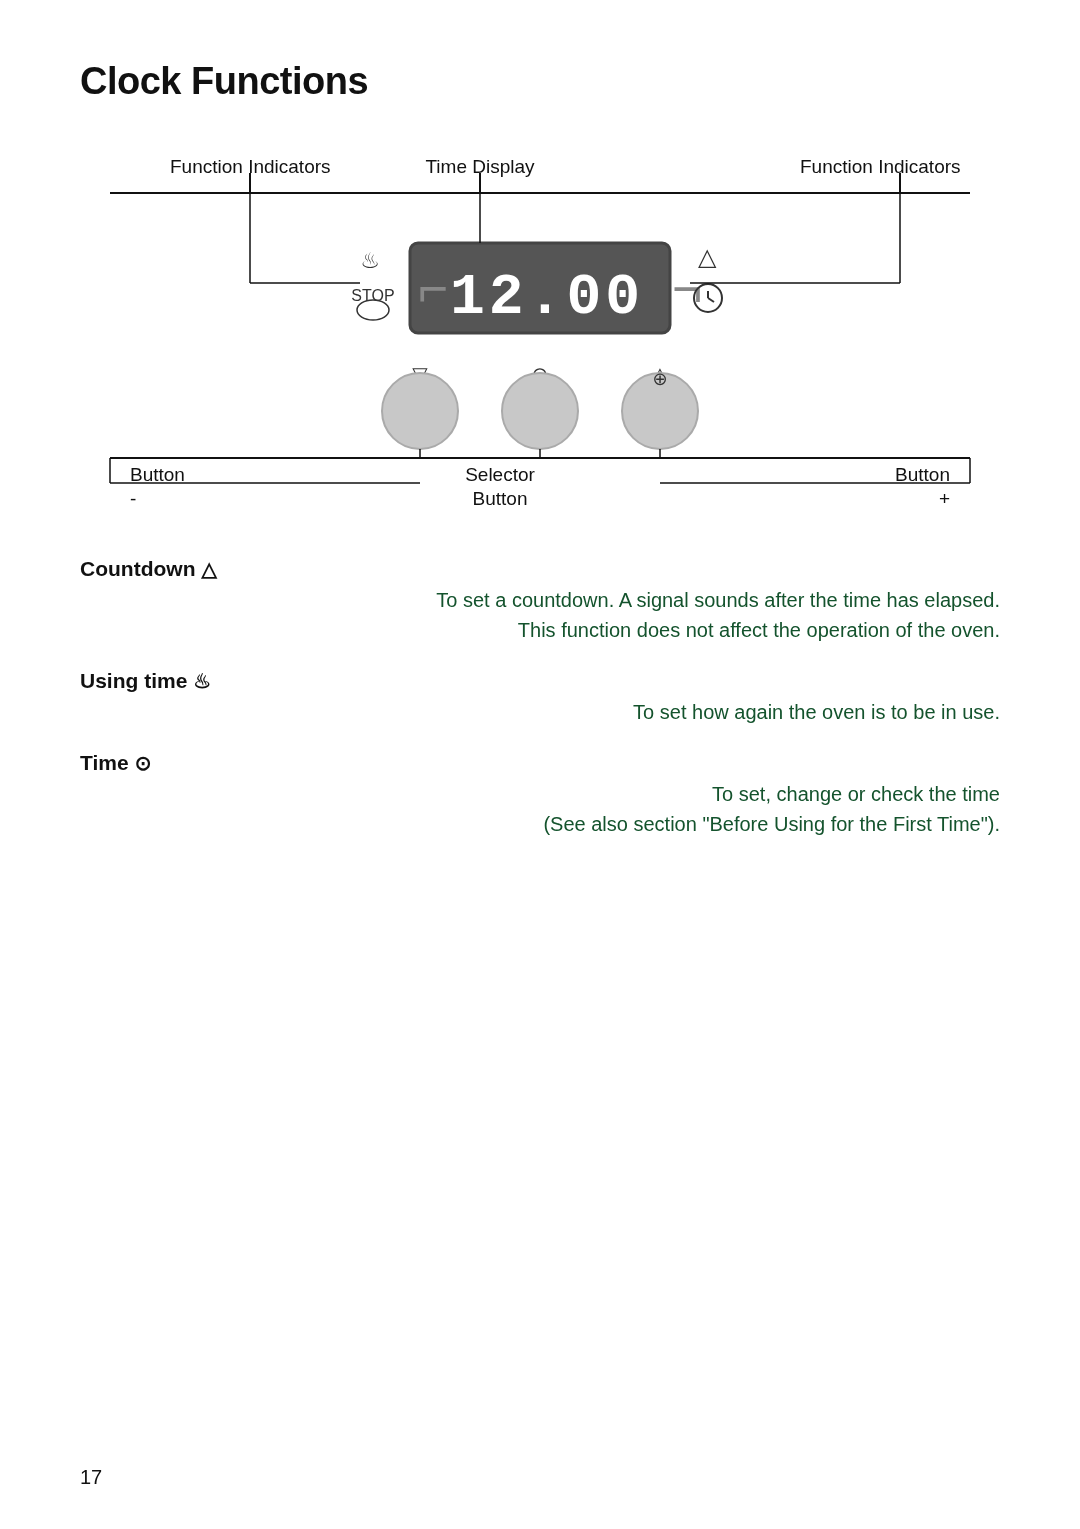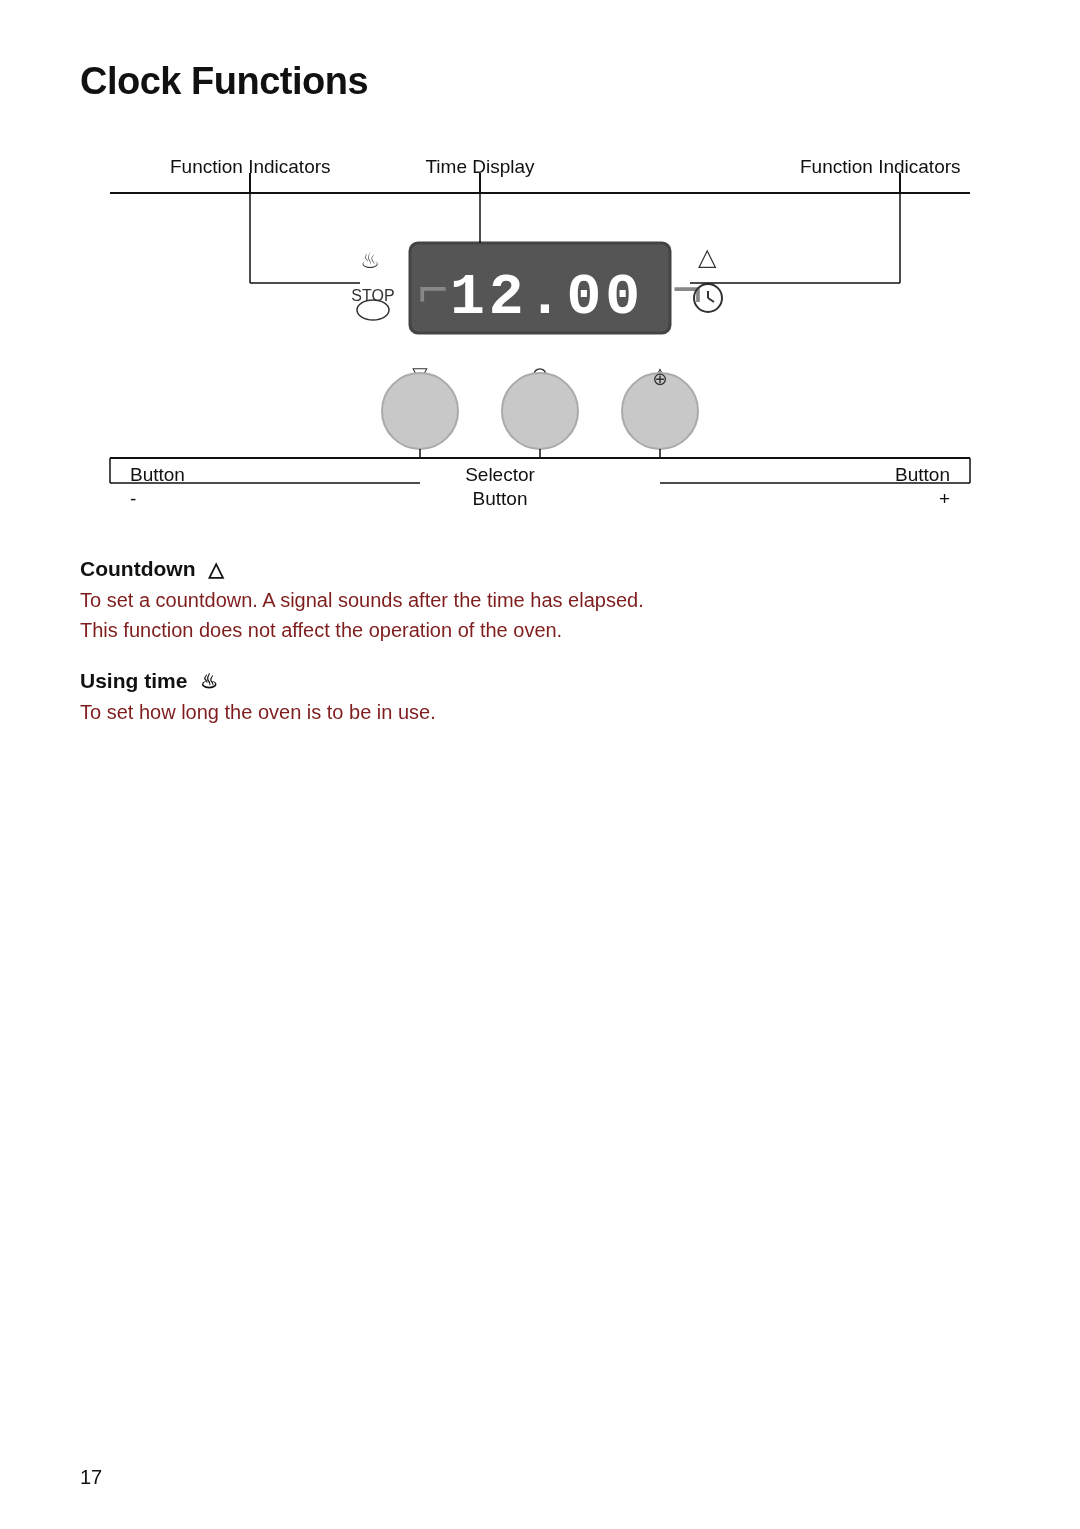--- a/index.html
+++ b/index.html
@@ -34,31 +34,32 @@
     .desc-item {
       margin-bottom: 24px;
     }
 
     .desc-title {
       font-size: 21px;
       font-weight: 700;
       margin-bottom: 4px;
       display: flex;
       align-items: center;
-      gap: 13px;
+      gap: 6px;
     }
 
     .desc-title .icon-char {
       font-size: 20px;
     }
 
     .desc-text {
       font-size: 20px;
       line-height: 1.5;
-      color: #7f1d1d;
+      color: #14532d;
+      text-align: right;
     }
 
     .page-number {
       position: absolute;
       bottom: 40px;
       left: 80px;
       font-size: 20px;
       color: #111;
     }
 
@@ -158,22 +159,29 @@
       <span class="icon-char">△</span>
     </div>
     <div class="desc-text">To set a countdown. A signal sounds after the time has elapsed.<br>This function does not affect the operation of the oven.</div>
   </div>
 
   <div class="desc-item">
     <div class="desc-title">
       <strong>Using time</strong>
       <span class="icon-char">♨</span>
     </div>
-    <div class="desc-text">To set how long the oven is to be in use.</div>
+    <div class="desc-text">To set how again the oven is to be in use.</div>
   </div>
 
   <div class="desc-item">
   </div>
 
+  <div class="desc-item">
+    <div class="desc-title">
+      <strong>Time</strong>
+      <span class="icon-char">⊙</span>
+    </div>
+    <div class="desc-text">To set, change or check the time<br>(See also section "Before Using for the First Time").</div>
+  </div>
 
 </div>
 
 <div class="page-number">17</div>
 
 </body></html>

